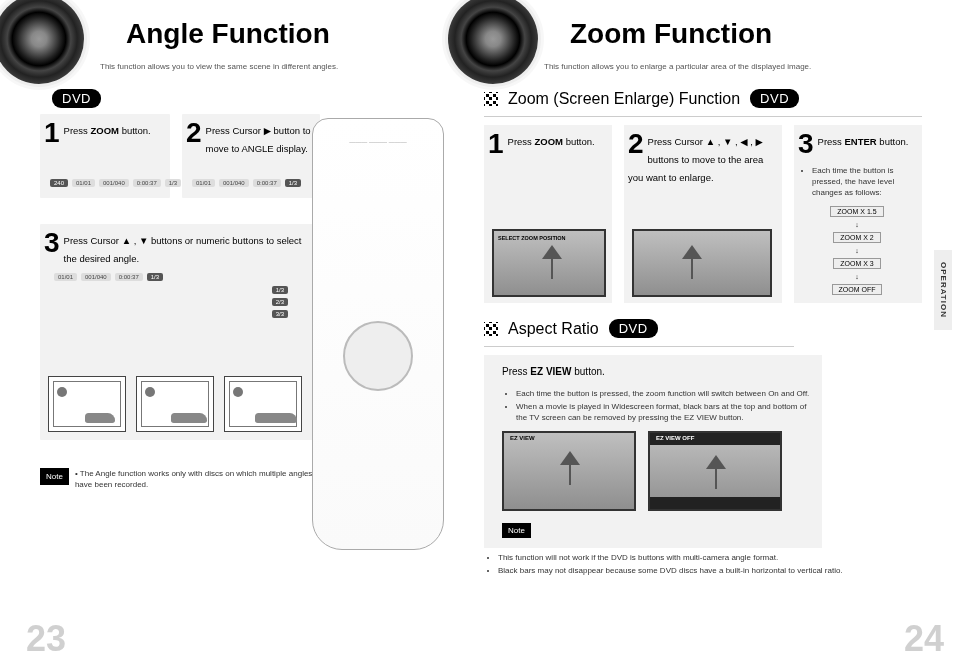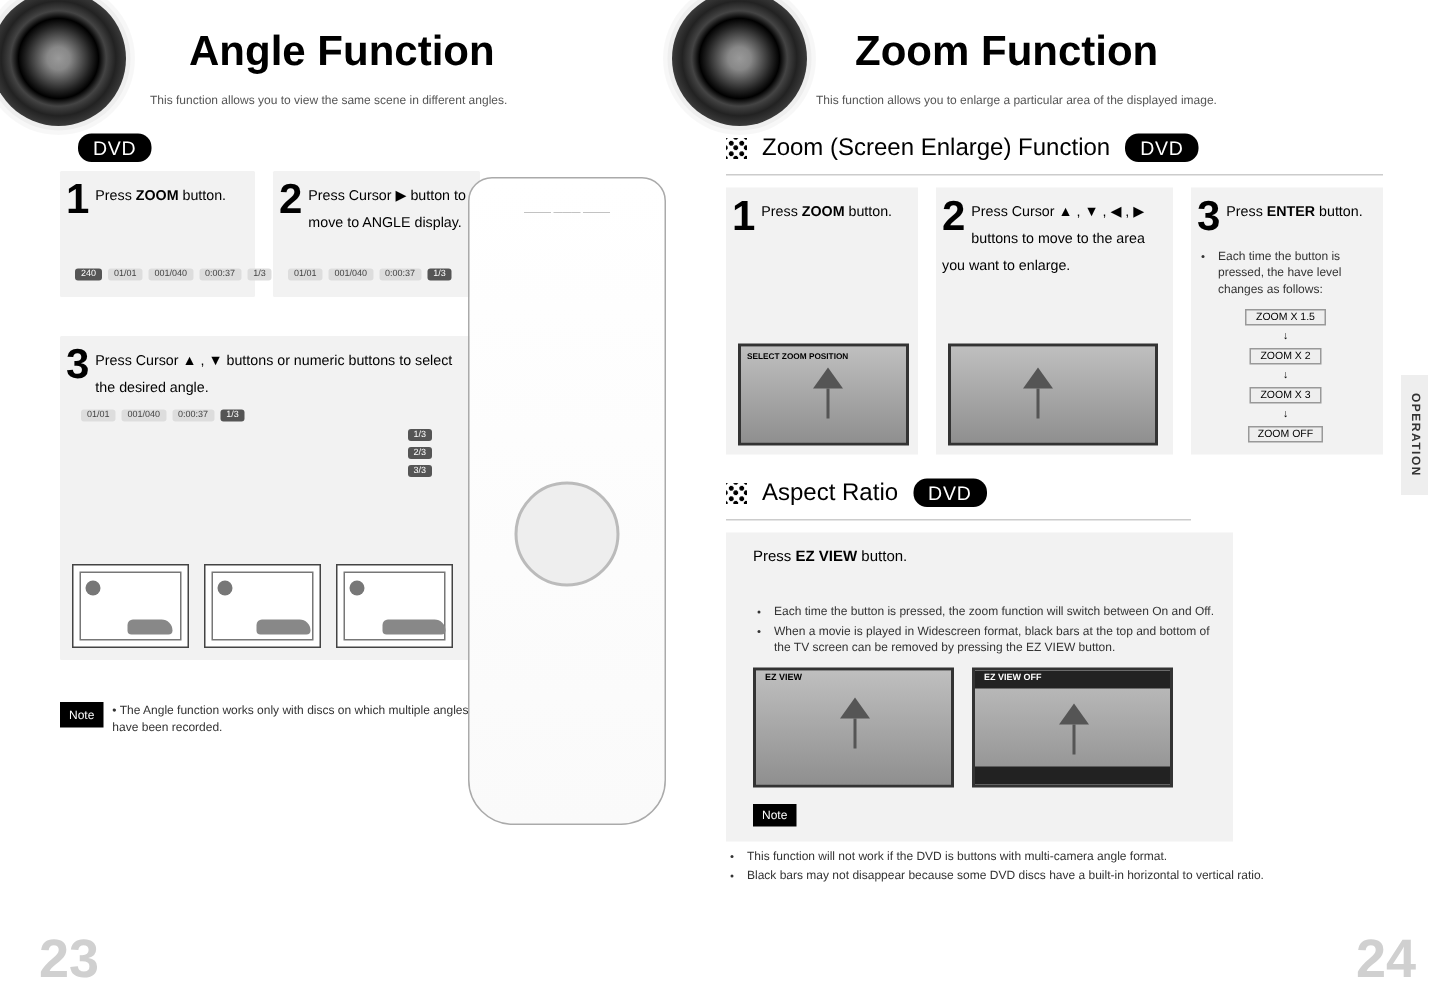--- a/index.html
+++ b/index.html
@@ -302,21 +302,21 @@
       <span class="subhead-icon"></span>
       <span class="subhead-text">Aspect Ratio</span>
       <span class="dvd-badge">DVD</span>
     </div>
     <hr class="sec-rule-short">
 
     <div class="r-step-box" style="width:310px;padding:10px 10px 10px 18px;">
       <div class="step-text" style="font-size:10px;">
         <span>Press </span><b>EZ VIEW</b><span> button.</span>
       </div>
-      <ul class="bullets" style="margin:24px 0 8px 0;padding:0;list-style:disc;">
+      <ul class="bullets" style="margin:10px 0 8px 0;padding:0;list-style:disc;">
         <li>Each time the button is pressed, the zoom function will switch between On and Off.</li>
         <li>When a movie is played in Widescreen format, black bars at the top and bottom of the TV screen can be removed by pressing the EZ VIEW button.</li>
       </ul>
       <div style="display:flex;gap:12px;">
         <div class="wide-thumb">
           <div class="wide-label">EZ VIEW</div>
           <div class="umbrella" style="left:56px;top:18px;"></div>
         </div>
         <div class="wide-thumb off">
           <div class="wide-label" style="color:#fff;">EZ VIEW OFF</div>

